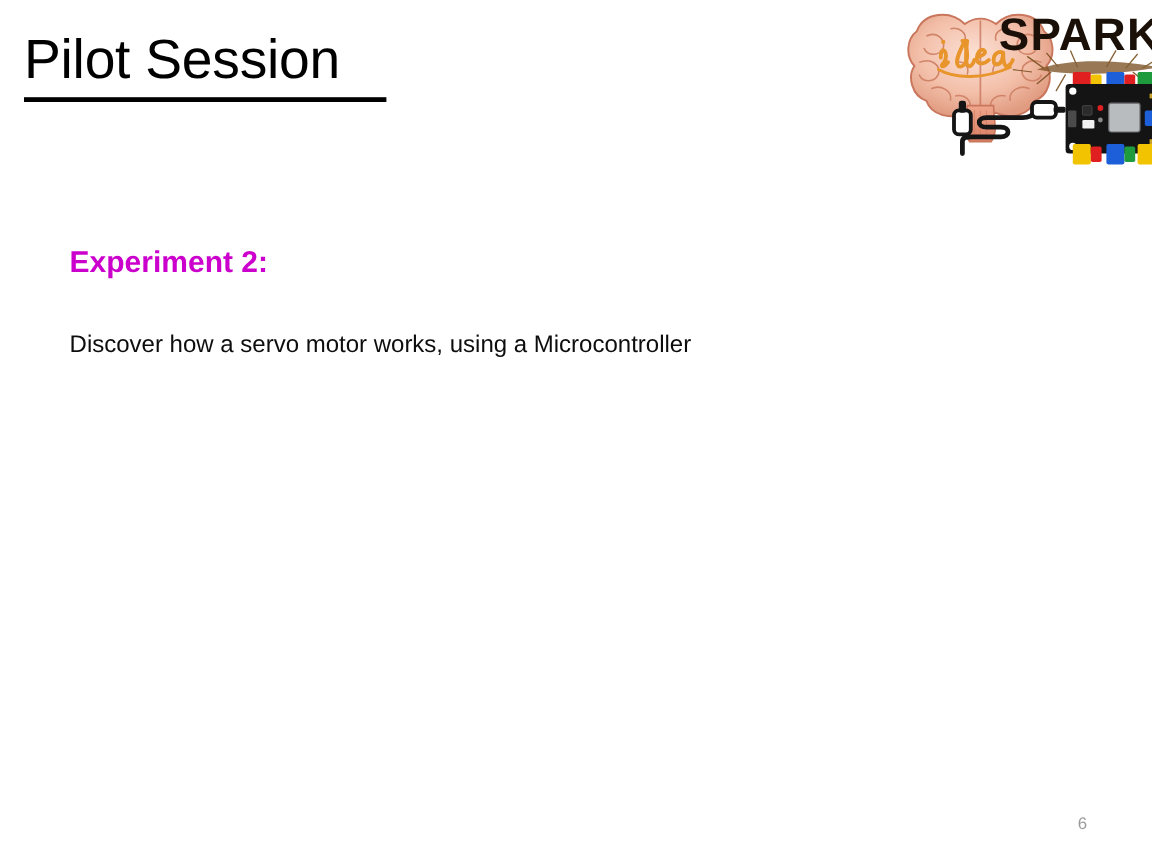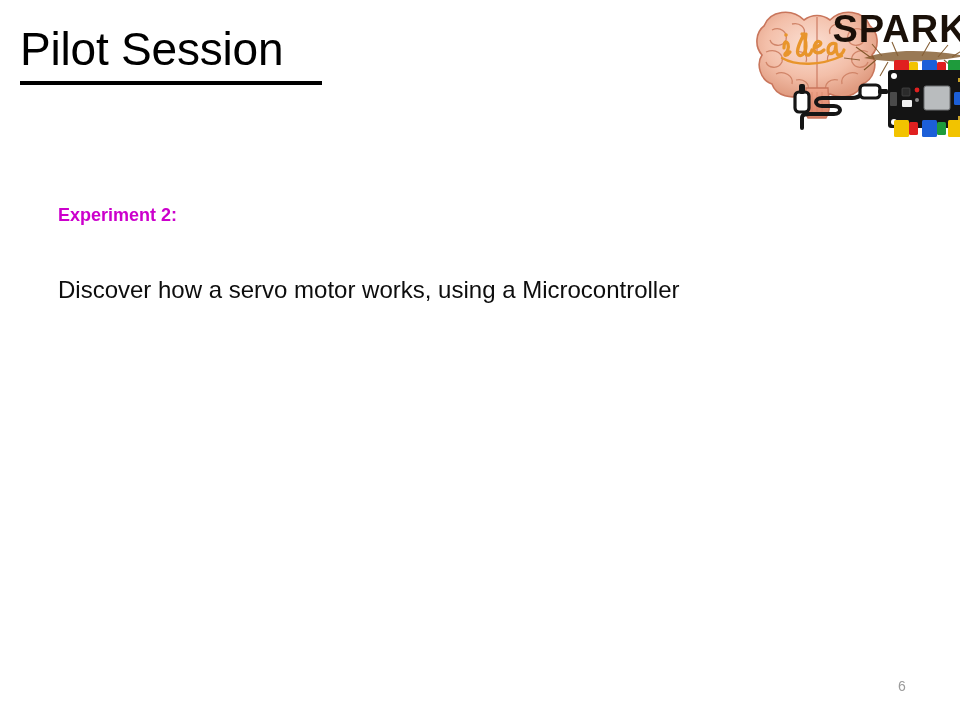--- a/index.html
+++ b/index.html
@@ -39,31 +39,31 @@
     height: 4px;
     background: #000000;
   }
 
   
   #experiment-heading {
     position: absolute;
     left: 58px;
     top: 205px;
     font-family: "Liberation Sans", sans-serif;
-    font-size: 18px;
+    font-size: 25px;
     font-weight: bold;
     color: #CC00CC;
     white-space: nowrap;
   }
   #experiment-description {
     position: absolute;
     left: 58px;
     top: 276px;
     font-family: "Liberation Sans", sans-serif;
-    font-size: 24px;
+    font-size: 20px;
     font-weight: 400;
     color: #0d0d0d;
     white-space: nowrap;
   }
 
   
   #page-number {
     position: absolute;
     left: 890px;
     top: 678px;

